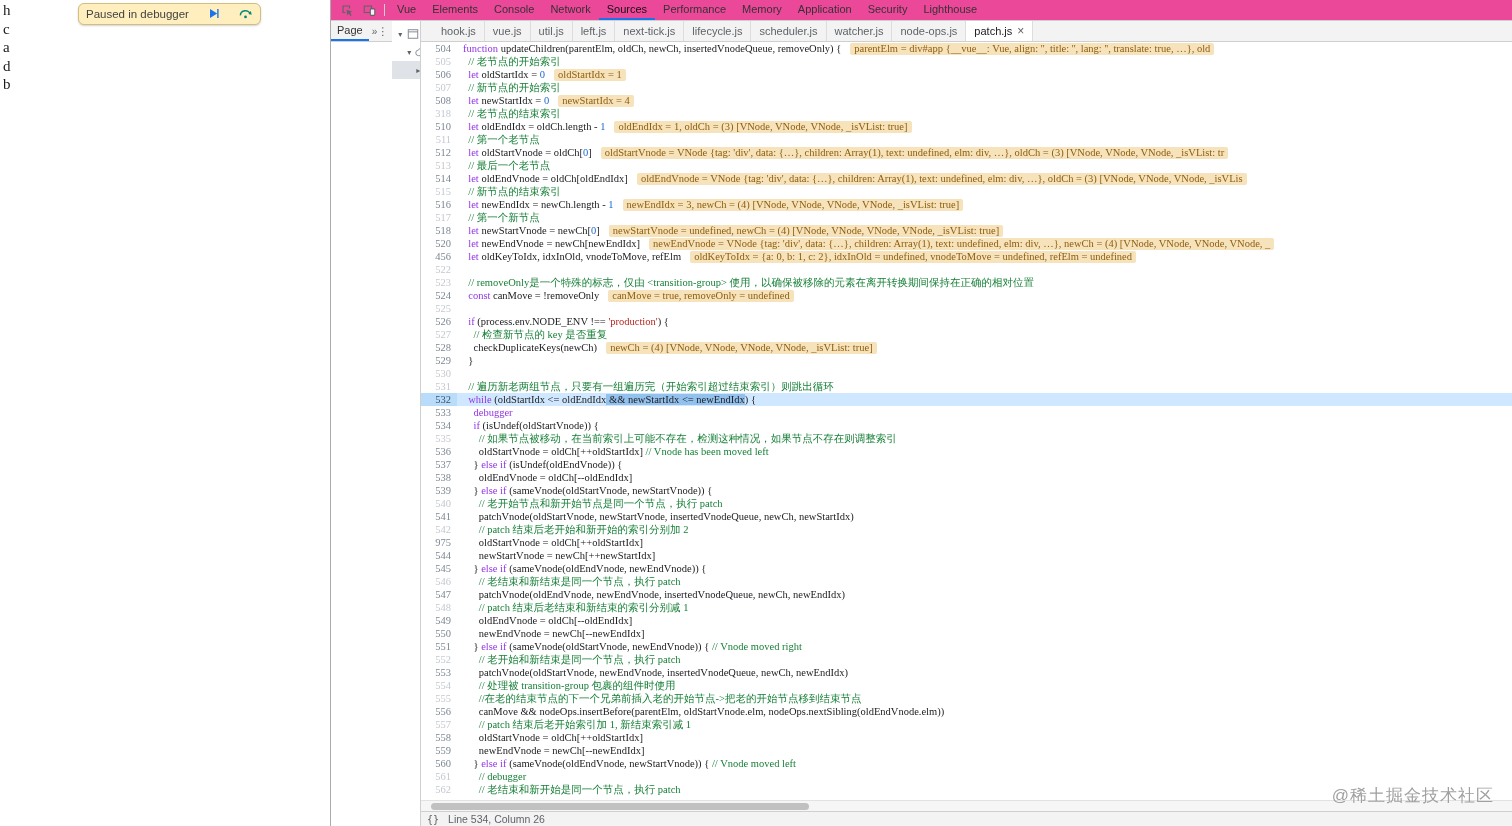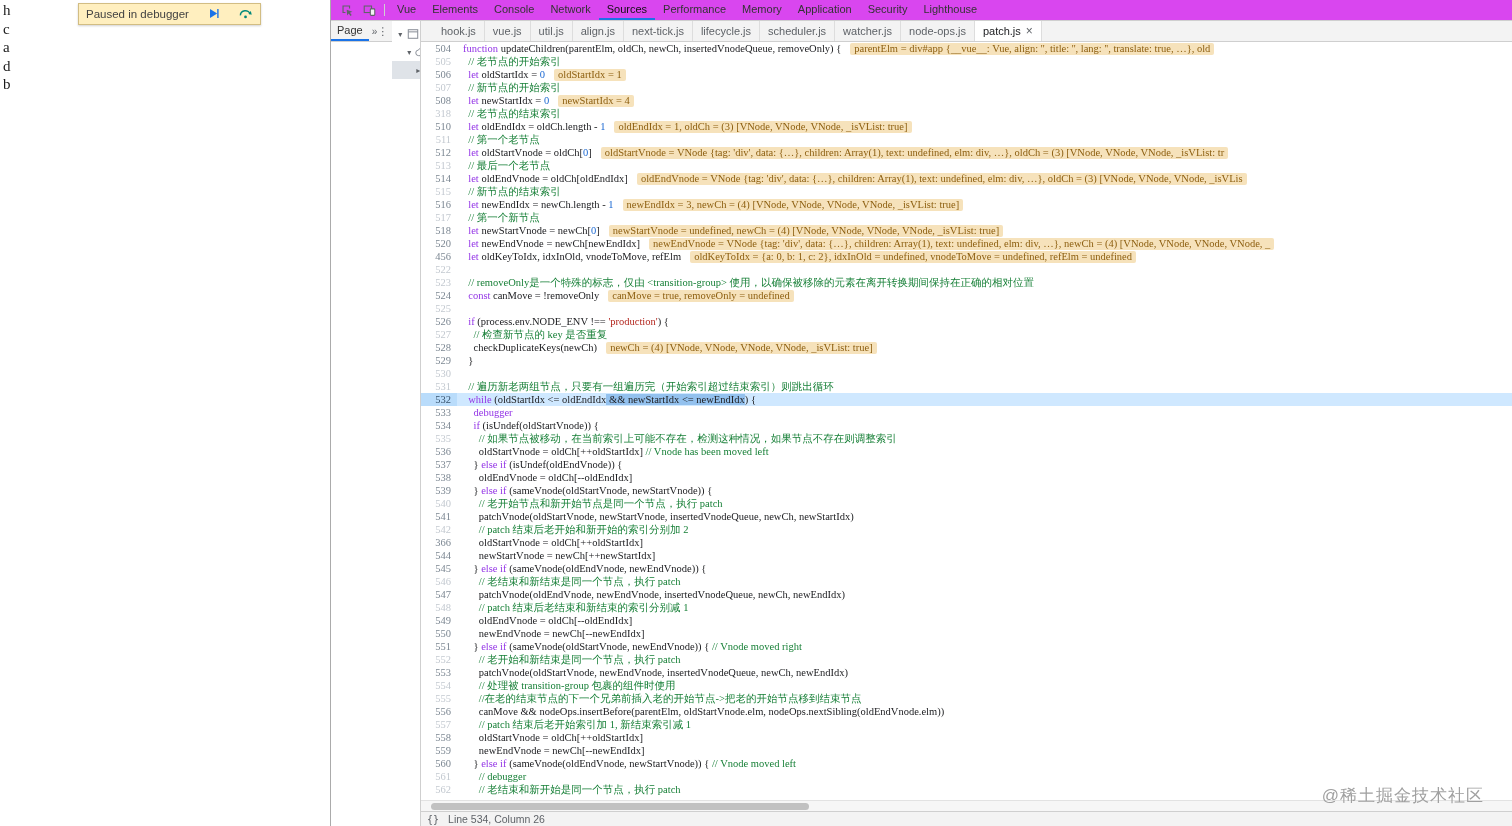--- a/index.html
+++ b/index.html
@@ -5,29 +5,29 @@
   *{box-sizing:border-box}
   html,body{margin:0;padding:0}
   body{width:1512px;height:826px;overflow:hidden;position:relative;background:#fff;
        font-family:"Liberation Sans",sans-serif;color:#202124}
 
   
   .page-area{position:absolute;left:0;top:0;width:330px;height:826px;background:#fff}
   .page-items{position:absolute;left:3px;top:1px;font-family:"Liberation Serif",serif;
               font-size:15px;line-height:18.5px;color:#1a1a1a}
   .paused-banner{position:absolute;left:78px;top:3px;height:22px;display:flex;align-items:center;
-                 background:#ffefbf;border:1px solid #d2bd83;border-radius:0;padding:0 7px;gap:18px;
+                 background:#ffefbf;border:1px solid #d2bd83;border-radius:6px;padding:0 7px;gap:18px;
                  box-shadow:0 1px 2px rgba(0,0,0,.18)}
   .paused-label{font-size:11.5px;color:#424242;white-space:nowrap}
   .pb-btn{background:none;border:none;padding:0 1px;display:flex;align-items:center;cursor:pointer}
 
   
   .devtools{position:absolute;left:330px;top:0;width:1182px;height:826px;border-left:1px solid #ababab;
             display:flex;flex-direction:column;background:#fff}
-  .main-toolbar{height:21px;min-height:21px;background:#d946ef;border-bottom:1px solid #cfcfcf;
+  .main-toolbar{height:21px;min-height:21px;background:#ec4899;border-bottom:1px solid #cfcfcf;
                 display:flex;align-items:stretch;padding-left:5px}
   .tool-ic{width:22px;display:flex;align-items:center;justify-content:center}
   .vsep{width:1px;background:#d0d0d0;margin:4px 4px}
   .dt-tabs{display:flex}
   .dt-tab{padding:0 8px;font-size:11px;color:#333;display:flex;align-items:center;cursor:default;border-bottom:2px solid transparent}
   .dt-tab.sel{border-bottom:2px solid #1a73e8;color:#111}
 
   .dt-body{flex:1;display:flex;min-height:0}
   .navigator{width:90px;min-width:90px;border-right:1px solid #cfcfcf;display:flex;flex-direction:row;overflow:hidden}
   .nav-toolbar{height:21px;min-height:21px;background:#f3f3f3;border-bottom:1px solid #cfcfcf;
@@ -65,21 +65,21 @@
   .line.exec .ln{background:#b9dcfb;color:#37536e}
   .hint{display:inline-block;background:#f6e2bb;color:#8d5f10;border-radius:2px;
         padding:0 4px;margin-left:9px;height:12px;line-height:12px}
 
   .hscroll{height:11px;min-height:11px;background:#f6f6f6;border-top:1px solid #e2e2e2;position:relative}
   .hthumb{position:absolute;top:2px;left:10px;width:378px;height:7px;background:#c1c1c1;border-radius:4px}
   .statusbar{height:15px;min-height:15px;background:#f3f3f3;border-top:1px solid #cfcfcf;display:flex;
              align-items:center;font-size:10.5px;color:#5f6368;padding-left:6px;gap:9px}
   .pp{font-family:"DejaVu Sans Mono",monospace;font-size:10px;color:#5f6368;cursor:pointer}
 
-  .watermark{position:absolute;right:28px;bottom:19px;font-size:17px;color:#a0a0a0;z-index:10;letter-spacing:1px}
+  .watermark{position:absolute;right:18px;bottom:19px;font-size:17px;color:#a0a0a0;z-index:10;letter-spacing:1px}
 </style>
 </head>
 <body>
 
 <div class="page-area">
   <div class="page-items" id="page-items">
       <div class="page-item">h</div>
       <div class="page-item">c</div>
       <div class="page-item">a</div>
       <div class="page-item">d</div>
@@ -183,21 +183,21 @@
           <div class="ftab">
             <span>hook.js</span>
           </div>
           <div class="ftab">
             <span>vue.js</span>
           </div>
           <div class="ftab">
             <span>util.js</span>
           </div>
           <div class="ftab">
-            <span>align.js</span>
+            <span>left.js</span>
           </div>
           <div class="ftab">
             <span>next-tick.js</span>
           </div>
           <div class="ftab">
             <span>lifecycle.js</span>
           </div>
           <div class="ftab">
             <span>scheduler.js</span>
           </div>
@@ -244,21 +244,21 @@
           <div class="line"><span class="ln ln-dark">533</span><span class="ct"><span class="tok-d">    </span><span class="tok-k">debugger</span></span></div>
           <div class="line"><span class="ln ln-dark">534</span><span class="ct"><span class="tok-d">    </span><span class="tok-k">if</span><span class="tok-d"> (isUndef(oldStartVnode)) {</span></span></div>
           <div class="line"><span class="ln">535</span><span class="ct"><span class="tok-c">      // 如果节点被移动，在当前索引上可能不存在，检测这种情况，如果节点不存在则调整索引</span></span></div>
           <div class="line"><span class="ln ln-dark">536</span><span class="ct"><span class="tok-d">      oldStartVnode = oldCh[++oldStartIdx] </span><span class="tok-c">// Vnode has been moved left</span></span></div>
           <div class="line"><span class="ln ln-dark">537</span><span class="ct"><span class="tok-d">    } </span><span class="tok-k">else if</span><span class="tok-d"> (isUndef(oldEndVnode)) {</span></span></div>
           <div class="line"><span class="ln ln-dark">538</span><span class="ct"><span class="tok-d">      oldEndVnode = oldCh[--oldEndIdx]</span></span></div>
           <div class="line"><span class="ln ln-dark">539</span><span class="ct"><span class="tok-d">    } </span><span class="tok-k">else if</span><span class="tok-d"> (sameVnode(oldStartVnode, newStartVnode)) {</span></span></div>
           <div class="line"><span class="ln">540</span><span class="ct"><span class="tok-c">      // 老开始节点和新开始节点是同一个节点，执行 patch</span></span></div>
           <div class="line"><span class="ln ln-dark">541</span><span class="ct"><span class="tok-d">      patchVnode(oldStartVnode, newStartVnode, insertedVnodeQueue, newCh, newStartIdx)</span></span></div>
           <div class="line"><span class="ln">542</span><span class="ct"><span class="tok-c">      // patch 结束后老开始和新开始的索引分别加 2</span></span></div>
-          <div class="line"><span class="ln ln-dark">366</span><span class="ct"><span class="tok-d">      oldStartVnode = oldCh[++oldStartIdx]</span></span></div>
+          <div class="line"><span class="ln ln-dark">975</span><span class="ct"><span class="tok-d">      oldStartVnode = oldCh[++oldStartIdx]</span></span></div>
           <div class="line"><span class="ln ln-dark">544</span><span class="ct"><span class="tok-d">      newStartVnode = newCh[++newStartIdx]</span></span></div>
           <div class="line"><span class="ln ln-dark">545</span><span class="ct"><span class="tok-d">    } </span><span class="tok-k">else if</span><span class="tok-d"> (sameVnode(oldEndVnode, newEndVnode)) {</span></span></div>
           <div class="line"><span class="ln">546</span><span class="ct"><span class="tok-c">      // 老结束和新结束是同一个节点，执行 patch</span></span></div>
           <div class="line"><span class="ln ln-dark">547</span><span class="ct"><span class="tok-d">      patchVnode(oldEndVnode, newEndVnode, insertedVnodeQueue, newCh, newEndIdx)</span></span></div>
           <div class="line"><span class="ln">548</span><span class="ct"><span class="tok-c">      // patch 结束后老结束和新结束的索引分别减 1</span></span></div>
           <div class="line"><span class="ln ln-dark">549</span><span class="ct"><span class="tok-d">      oldEndVnode = oldCh[--oldEndIdx]</span></span></div>
           <div class="line"><span class="ln ln-dark">550</span><span class="ct"><span class="tok-d">      newEndVnode = newCh[--newEndIdx]</span></span></div>
           <div class="line"><span class="ln ln-dark">551</span><span class="ct"><span class="tok-d">    } </span><span class="tok-k">else if</span><span class="tok-d"> (sameVnode(oldStartVnode, newEndVnode)) { </span><span class="tok-c">// Vnode moved right</span></span></div>
           <div class="line"><span class="ln">552</span><span class="ct"><span class="tok-c">      // 老开始和新结束是同一个节点，执行 patch</span></span></div>
           <div class="line"><span class="ln ln-dark">553</span><span class="ct"><span class="tok-d">      patchVnode(oldStartVnode, newEndVnode, insertedVnodeQueue, newCh, newEndIdx)</span></span></div>

